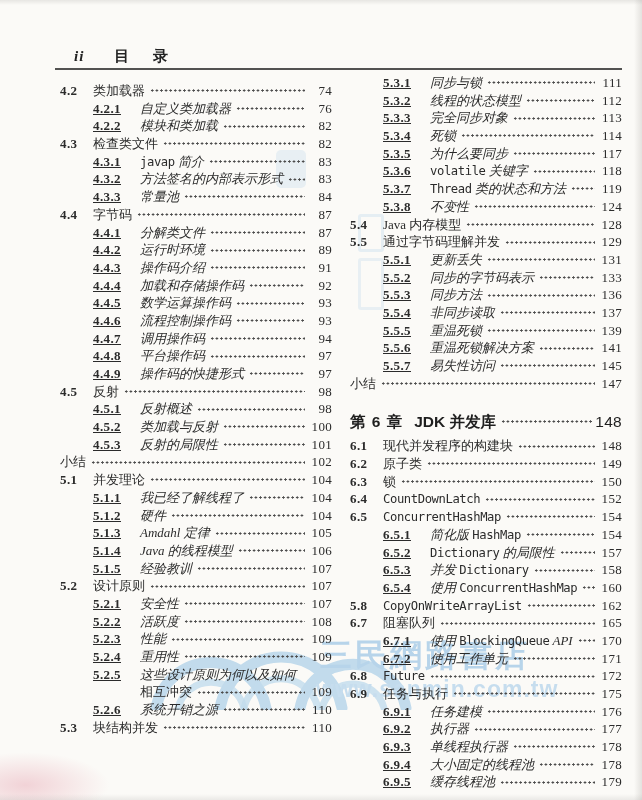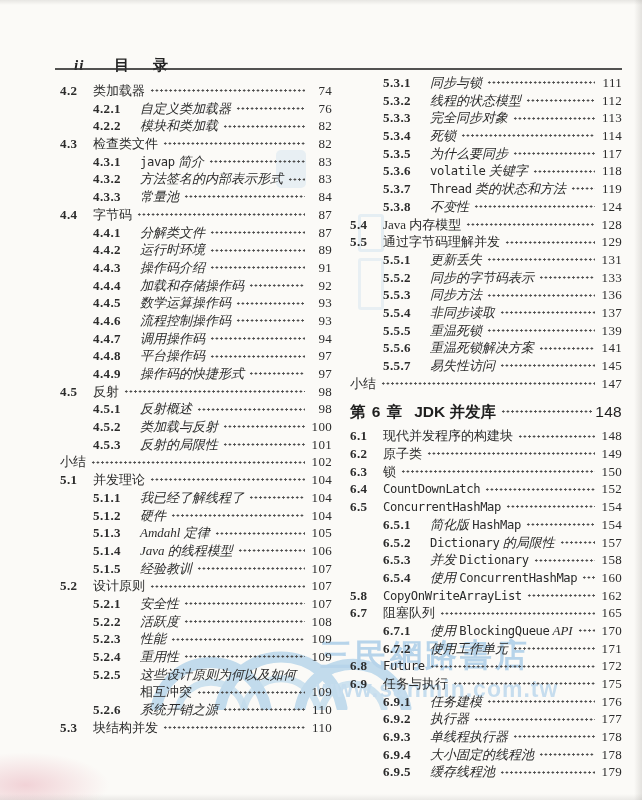--- a/index.html
+++ b/index.html
@@ -17,21 +17,21 @@
   .edge-right { position:absolute; top:0; right:0; width:8px; height:100%;
     background:linear-gradient(to right, rgba(0,0,0,0), rgba(120,115,110,0.18)); }
   .edge-top { position:absolute; top:0; left:0; width:100%; height:5px;
     background:linear-gradient(to bottom, rgba(140,138,134,0.18), rgba(0,0,0,0)); }
   .edge-bottom { position:absolute; bottom:0; left:0; width:100%; height:6px;
     background:linear-gradient(to top, rgba(140,138,134,0.15), rgba(0,0,0,0)); }
   .smudge-pink { position:absolute; left:-20px; top:752px; width:130px; height:55px;
     background:radial-gradient(ellipse at 35% 60%, rgba(233,178,188,0.55), rgba(233,178,188,0) 70%); }
 
   
-  .header { position:absolute; left:74px; top:56px; z-index:3;
+  .header { position:absolute; left:74px; top:47px; z-index:3;
     font-size:15px; font-weight:600; letter-spacing:1px; color:#222; }
   .header .folio { font-style:italic; margin-right:30px; }
   .header .htitle { word-spacing:18px; }
   .rule { position:absolute; left:55px; top:68px; width:567px; height:2px;
     background:#343434; opacity:0.85; z-index:3; }
 
   
   .watermark { position:absolute; z-index:1; }
   .wm-logo { left:148px; top:628px; width:265px; height:82px; opacity:0.9; }
   .wm-text { left:320px; top:634px; font-size:32px; font-weight:700;
@@ -52,29 +52,29 @@
   .columns { position:absolute; left:60px; top:74px; width:562px;
     display:flex; gap:18px; z-index:2; }
   .col { width:275px; }
   .col-left { padding-top:8px; }
 
   .row { display:flex; align-items:baseline; height:17.7px; line-height:17.7px;
     font-size:13px; white-space:nowrap; }
   .num { font-weight:600; letter-spacing:0.4px; flex:0 0 auto; }
   .lv1 .num { width:33px; }
   .lv2 { padding-left:33px; }
-  .lv2 .num { width:47px; }
+  .lv2 .num { width:47px;text-decoration:underline; }
   .cont { padding-left:80px; }
   .summary { padding-left:0; }
   .title { flex:0 0 auto; }
   .lv2 .title { font-style:italic; }
   .title .mono, .mono { font-style:normal;
     font-family:"DejaVu Sans Mono","Liberation Mono",monospace;
     font-size:12.2px; letter-spacing:-0.4px; }
-  .chapter { height:25px; line-height:25px; margin:7px 0 3px;
+  .chapter { height:25px; line-height:25px; margin:17px 0 3px;
     font-family:"Liberation Sans","DejaVu Sans",sans-serif;
     font-size:15.5px; font-weight:700; color:#1e1e1e;align-items:flex-end; }
   .chapter .num { width:auto; margin-right:11px; letter-spacing:1px; font-weight:700; }
   .chapter .title { font-style:normal; }
   .leader { flex:1 1 auto; align-self:center; height:5px; margin:0 3px 0 5px;
     background-image:radial-gradient(circle, #4c4c4c 0.95px, rgba(0,0,0,0) 1.25px);
     background-size:4.6px 5px; background-repeat:repeat-x; background-position:0 50%; }
   .chapter .leader { height:5px; }
   .pg { flex:0 0 auto; min-width:24px; text-align:right;
     font-weight:500; letter-spacing:0.3px; }

